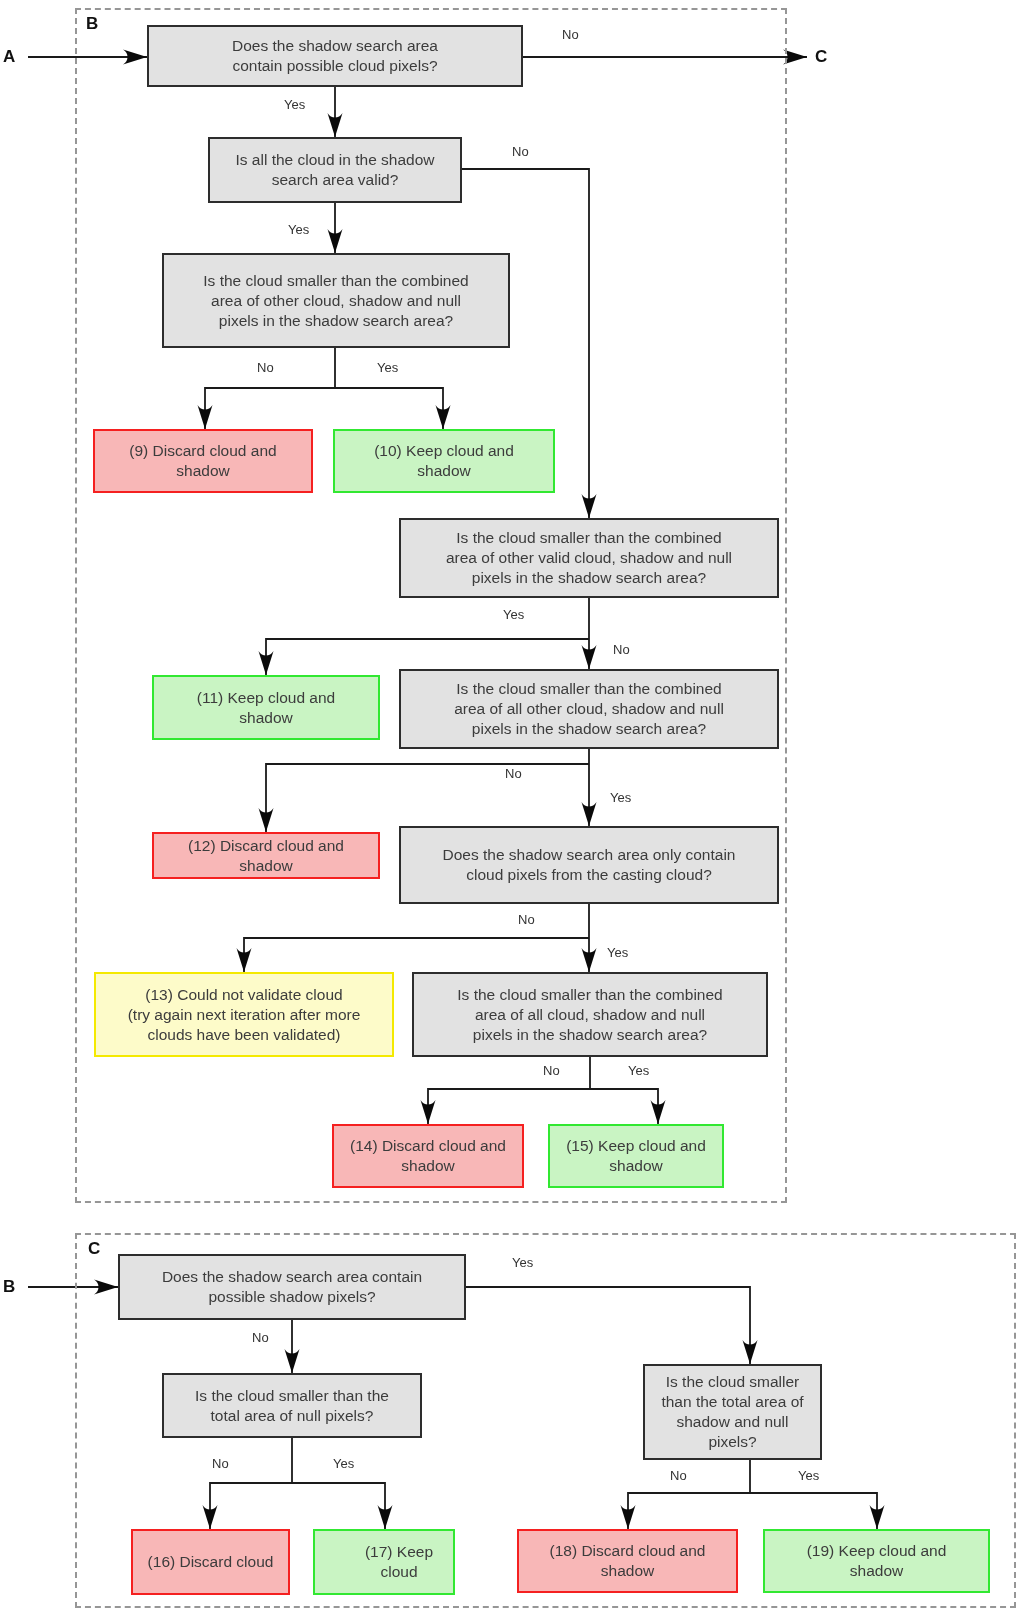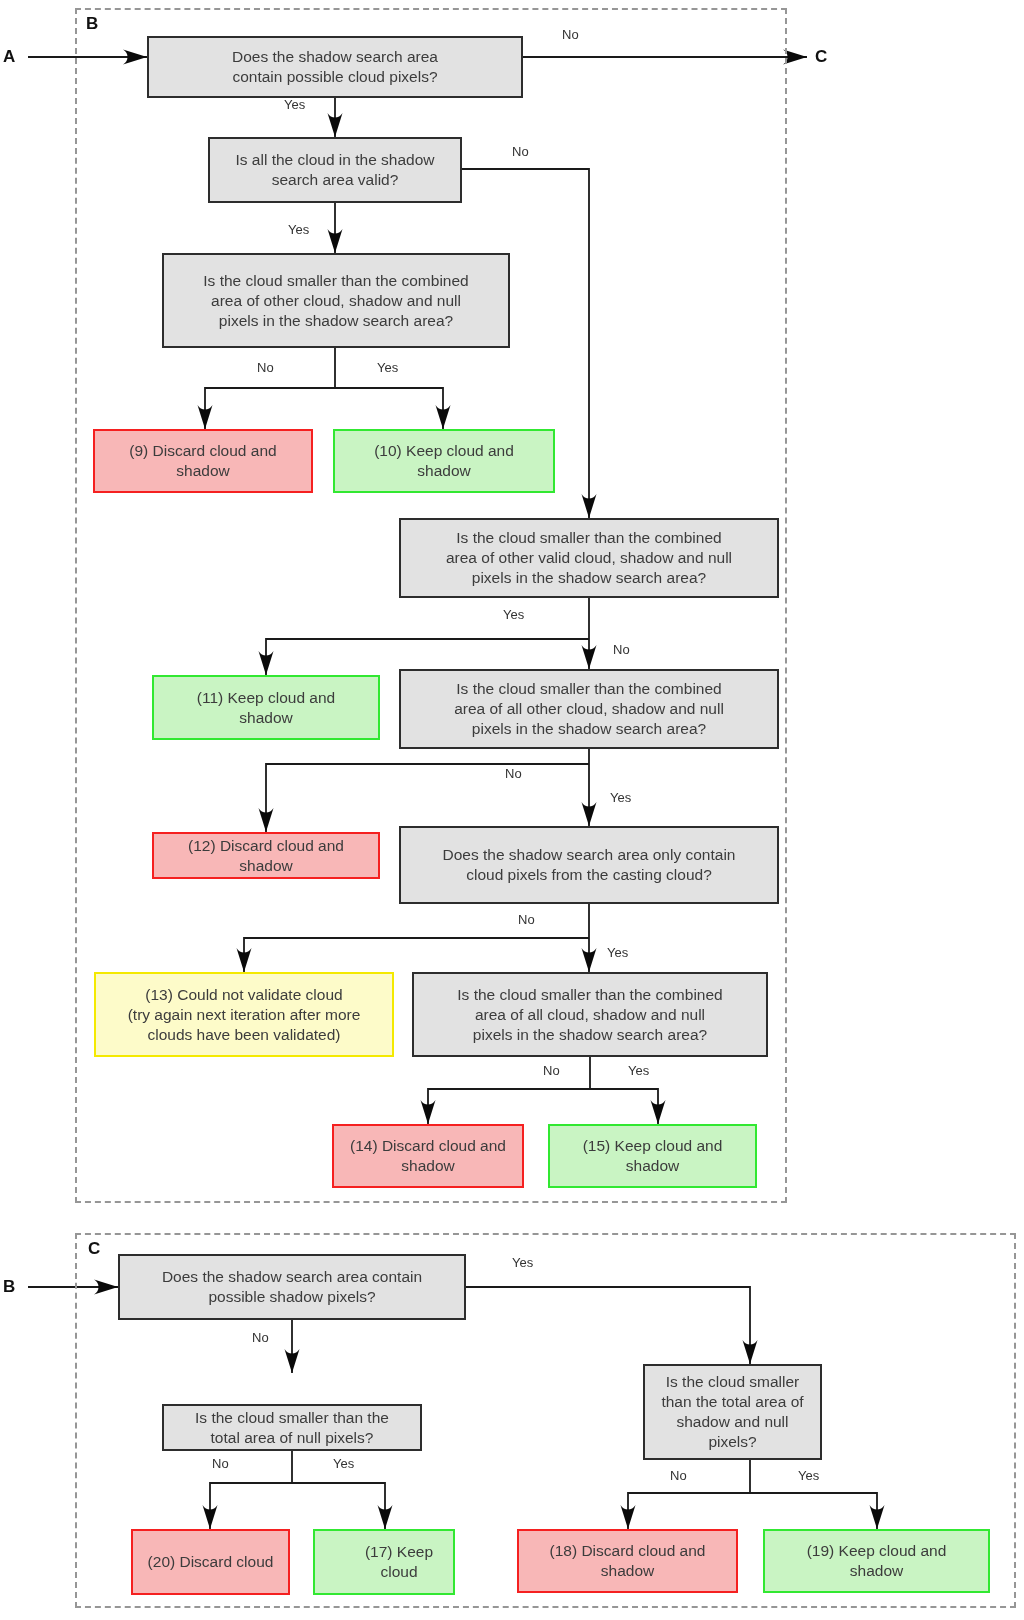--- a/index.html
+++ b/index.html
@@ -78,21 +78,21 @@
 
   <div class="frame" style="left:75px;top:8px;width:712px;height:1195px;"></div>
   <div class="frame" style="left:75px;top:1233px;width:941px;height:375px;"></div>
 
   <div class="section-tag" style="left:86px;top:14px;">B</div>
   <div class="section-tag" style="left:88px;top:1239px;">C</div>
   <div class="conn-tag" style="left:3px;top:47px;">A</div>
   <div class="conn-tag" style="left:815px;top:47px;">C</div>
   <div class="conn-tag" style="left:3px;top:1277px;">B</div>
 
-  <div class="node" style="left:147px;top:36px;width:376px;height:62px;">Does the shadow search area
+  <div class="node" style="left:147px;top:25px;width:376px;height:62px;">Does the shadow search area
 contain possible cloud pixels?</div>
   <div class="node" style="left:208px;top:137px;width:254px;height:66px;">Is all the cloud in the shadow
 search area valid?</div>
   <div class="node" style="left:162px;top:253px;width:348px;height:95px;">Is the cloud smaller than the combined
 area of other cloud, shadow and null
 pixels in the shadow search area?</div>
   <div class="node discard" style="left:93px;top:429px;width:220px;height:64px;">(9) Discard cloud and
 shadow</div>
   <div class="node keep" style="left:333px;top:429px;width:222px;height:64px;">(10) Keep cloud and
 shadow</div>
@@ -109,31 +109,31 @@
   <div class="node" style="left:399px;top:826px;width:380px;height:78px;">Does the shadow search area only contain
 cloud pixels from the casting cloud?</div>
   <div class="node warn" style="left:94px;top:972px;width:300px;height:85px;">(13) Could not validate cloud
 (try again next iteration after more
 clouds have been validated)</div>
   <div class="node" style="left:412px;top:972px;width:356px;height:85px;">Is the cloud smaller than the combined
 area of all cloud, shadow and null
 pixels in the shadow search area?</div>
   <div class="node discard" style="left:332px;top:1124px;width:192px;height:64px;">(14) Discard cloud and
 shadow</div>
-  <div class="node keep" style="left:548px;top:1124px;width:209px;height:64px;">(15) Keep cloud and
+  <div class="node keep" style="left:548px;top:1124px;width:176px;height:64px;">(15) Keep cloud and
 shadow</div>
 
   <div class="node" style="left:118px;top:1254px;width:348px;height:66px;">Does the shadow search area contain
 possible shadow pixels?</div>
-  <div class="node" style="left:162px;top:1373px;width:260px;height:47px;margin-top:31px;">Is the cloud smaller than the
+  <div class="node" style="left:162px;top:1373px;width:260px;height:65px;">Is the cloud smaller than the
 total area of null pixels?</div>
   <div class="node" style="left:643px;top:1364px;width:179px;height:96px;">Is the cloud smaller
 than the total area of
 shadow and null pixels?</div>
-  <div class="node discard" style="left:131px;top:1529px;width:159px;height:66px;">(20) Discard cloud</div>
+  <div class="node discard" style="left:131px;top:1529px;width:159px;height:66px;">(16) Discard cloud</div>
   <div class="node keep" style="left:313px;top:1529px;width:142px;height:66px;padding-left:36px;">(17) Keep cloud</div>
   <div class="node discard" style="left:517px;top:1529px;width:221px;height:64px;">(18) Discard cloud and
 shadow</div>
   <div class="node keep" style="left:763px;top:1529px;width:227px;height:64px;">(19) Keep cloud and
 shadow</div>
 
   <div class="edge-label" style="left:562px;top:27px;">No</div>
   <div class="edge-label" style="left:284px;top:97px;">Yes</div>
   <div class="edge-label" style="left:512px;top:144px;">No</div>
   <div class="edge-label" style="left:288px;top:222px;">Yes</div>

